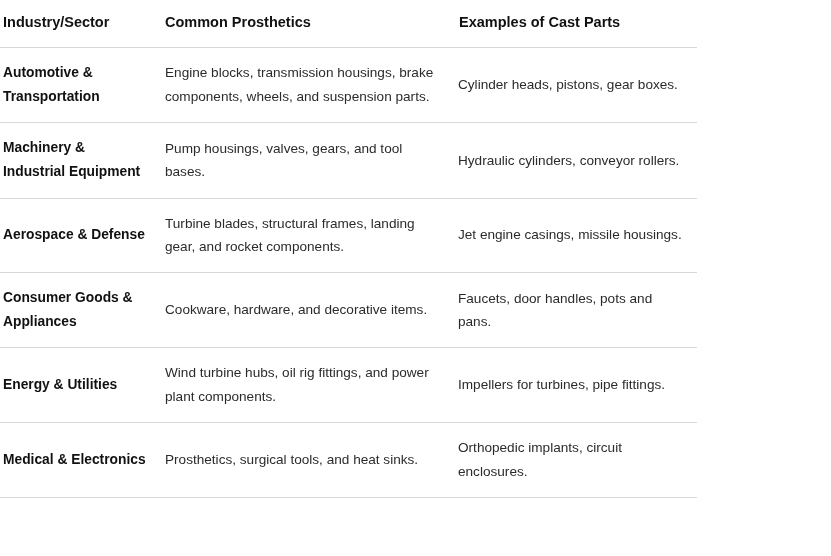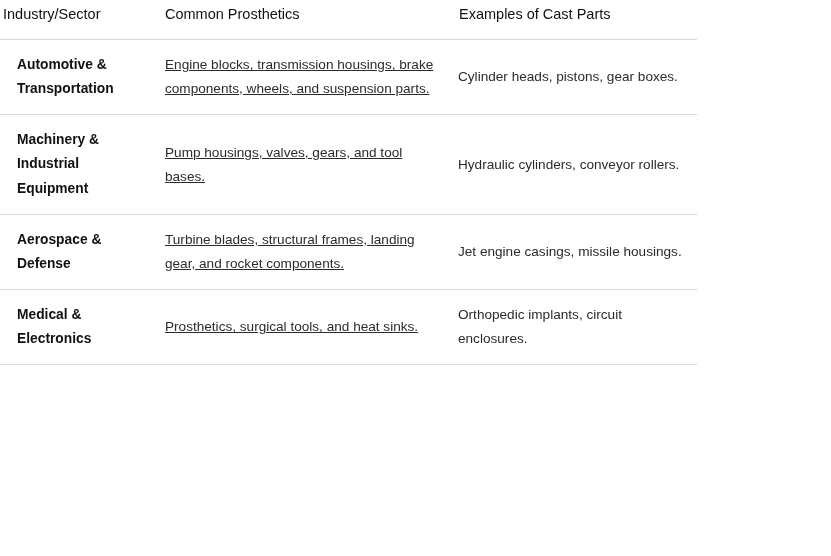--- a/index.html
+++ b/index.html
@@ -24,45 +24,44 @@
     margin: 0;
     table-layout: fixed;
   }
   table.data-table col.c1 { width: 162px; }
   table.data-table col.c2 { width: 294px; }
   table.data-table col.c3 { width: 241px; }
 
   table.data-table thead th {
     text-align: left;
     font-size: 14.5px;
-    font-weight: normal;
+    font-weight: bold;
     color: #111111;
-    padding: 4px 10px 14px 3px;
+    padding: 12px 10px 14px 3px;
     border-bottom: 1px solid #d8d8d8;
     vertical-align: top;
     line-height: 1.45;
   }
   table.data-table tbody td {
     border-bottom: 1px solid #d8d8d8;
     padding: 13px 10px 13px 3px;
     vertical-align: middle;
     font-size: 13.6px;
     line-height: 1.75;
     color: #2b2b2b;
   }
   table.data-table tbody td.sector {
     font-weight: bold;
     color: #111111;
     font-size: 13.8px;
-    padding-left: 17px;
+    padding-left: 3px;
     padding-right: 12px;
   }
   table.data-table tbody td.apps {
     padding-right: 20px;
-    text-decoration: underline;
   }
   table.data-table tbody td.examples {
     padding-left: 2px;
     padding-right: 14px;
   }
   table.data-table tbody tr:last-child td {
     border-bottom: 1px solid #d8d8d8;
   }
 </style>
 </head>
@@ -92,19 +91,29 @@
         <td class="sector">Machinery &amp; Industrial Equipment</td>
         <td class="apps">Pump housings, valves, gears, and tool bases.</td>
         <td class="examples">Hydraulic cylinders, conveyor rollers.</td>
       </tr>
       <tr>
         <td class="sector">Aerospace &amp; Defense</td>
         <td class="apps">Turbine blades, structural frames, landing gear, and rocket components.</td>
         <td class="examples">Jet engine casings, missile housings.</td>
       </tr>
       <tr>
+        <td class="sector">Consumer Goods &amp; Appliances</td>
+        <td class="apps">Cookware, hardware, and decorative items.</td>
+        <td class="examples">Faucets, door handles, pots and pans.</td>
+      </tr>
+      <tr>
+        <td class="sector">Energy &amp; Utilities</td>
+        <td class="apps">Wind turbine hubs, oil rig fittings, and power plant components.</td>
+        <td class="examples">Impellers for turbines, pipe fittings.</td>
+      </tr>
+      <tr>
         <td class="sector">Medical &amp; Electronics</td>
         <td class="apps">Prosthetics, surgical tools, and heat sinks.</td>
         <td class="examples">Orthopedic implants, circuit enclosures.</td>
       </tr>
     </tbody>
   </table>
 </div>
 
 </body></html>

